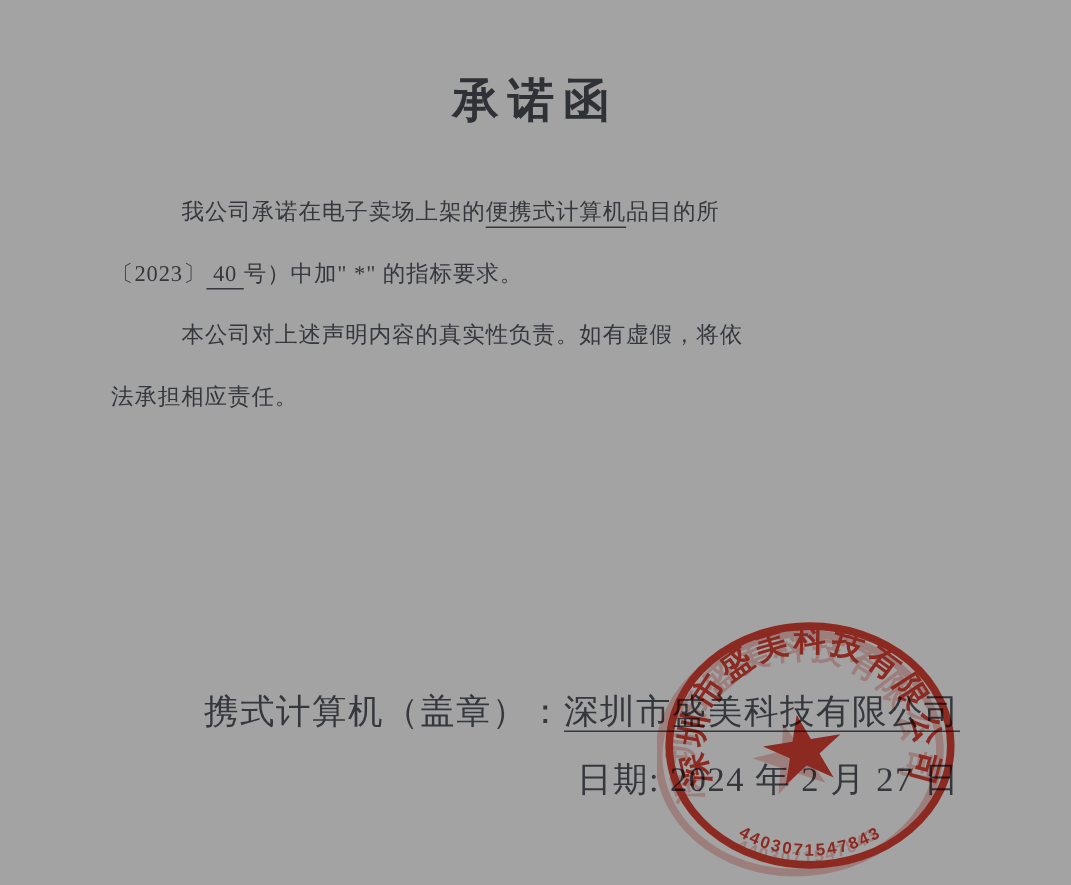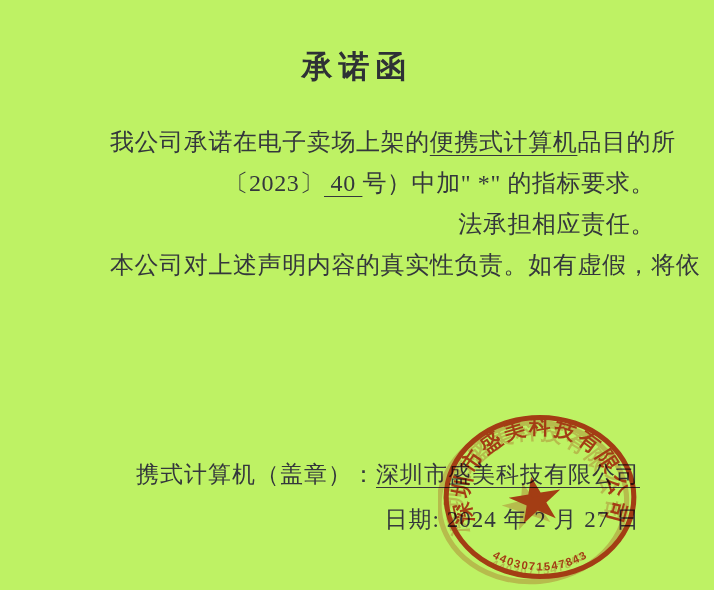--- a/index.html
+++ b/index.html
@@ -1,37 +1,36 @@
 <!DOCTYPE html>
 <html><head>
 <meta charset="utf-8">
 <style>
   html,body { margin:0; padding:0; background:#ffffff; }
   .page {
     position:relative;
     width:714px; height:590px;
-    background:#bef264;
+    background:#a3a3a3;
     overflow:hidden;
     font-family:"Liberation Serif","DejaVu Serif",serif;
     color:#34373c;
   }
   .title {
     position:absolute; top:46px; left:0; right:0;
     margin:0;
     text-align:center;
     font-size:31px; font-weight:700;
     letter-spacing:6px;
     color:#2e3135;
   }
   .body-text {
-    position:absolute; top:122px; left:63px; width:592px;
-    font-size:24px; letter-spacing:0.6px;
+    position:absolute; top:122px; left:74px; width:592px;
+    font-size:15px; letter-spacing:0.6px;
     line-height:41px;
     white-space:nowrap;
-    text-align:right;
   }
   .body-text .line { height:41px; }
   .body-text .line.indent { text-indent:47px; }
   .u {
     text-decoration:underline;
     text-decoration-thickness:1.4px;
     text-underline-offset:5px;
   }
   .sig-block {
     position:absolute; top:452px; right:74px;
@@ -55,22 +54,22 @@
 </head>
 <body>
 
 <div class="page">
 
   <h1 class="title">承诺函</h1>
 
   <div class="body-text" id="body-text">
       <div class="line indent"><span class="">我公司承诺在电子卖场上架的</span><span class="u">便携式计算机</span><span class="">品目的所</span></div>
       <div class="line"><span class="">〔2023〕</span><span class="u"> 40 </span><span class="">号）中加" *" 的指标要求。</span></div>
+      <div class="line indent"><span class="">本公司对上述声明内容的真实性负责。如有虚假，将依</span></div>
       <div class="line"><span class="">法承担相应责任。</span></div>
-      <div class="line indent"><span class="">本公司对上述声明内容的真实性负责。如有虚假，将依</span></div>
     </div>
 
   <div class="sig-block" id="sig-block">
       <div class="line"><span class="">携式计算机（盖章）：</span><span class="u">深圳市盛美科技有限公司</span></div>
       <div class="line"><span class="">日期: 2024 年 2 月 27 日</span></div>
     </div>
 
   <svg class="seal-svg" viewBox="0 0 200 176" xmlns="http://www.w3.org/2000/svg" aria-hidden="true">
     <defs>
       <path id="ringPath" d="M 36.6 114.2 A 70 62 0 1 1 163.4 114.2" fill="none"></path>

